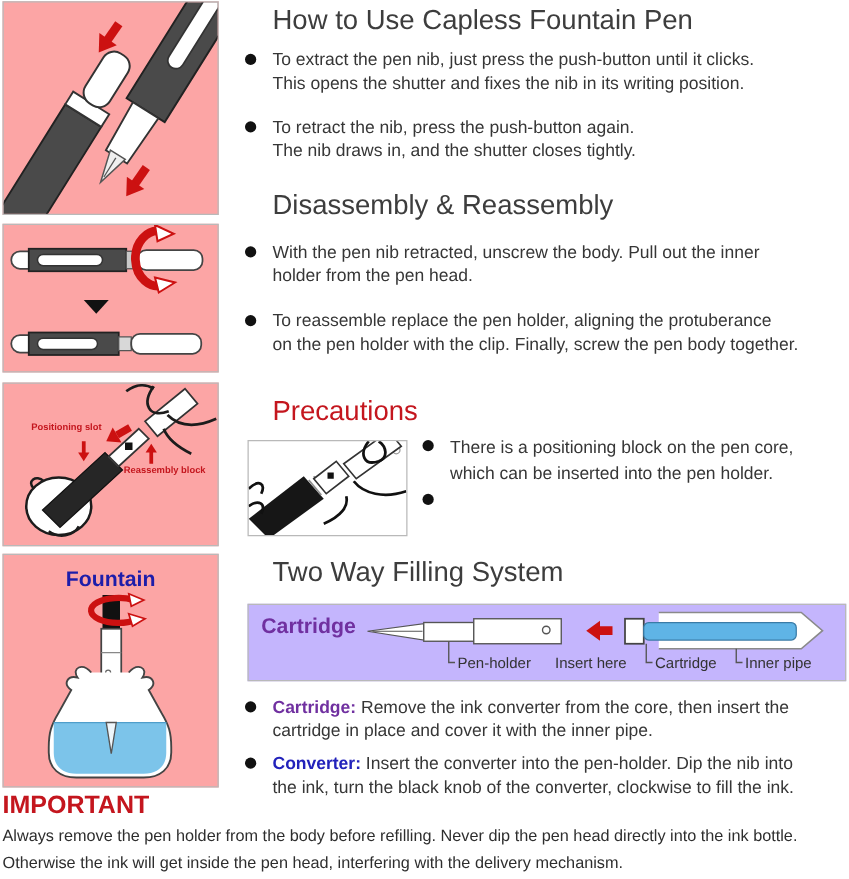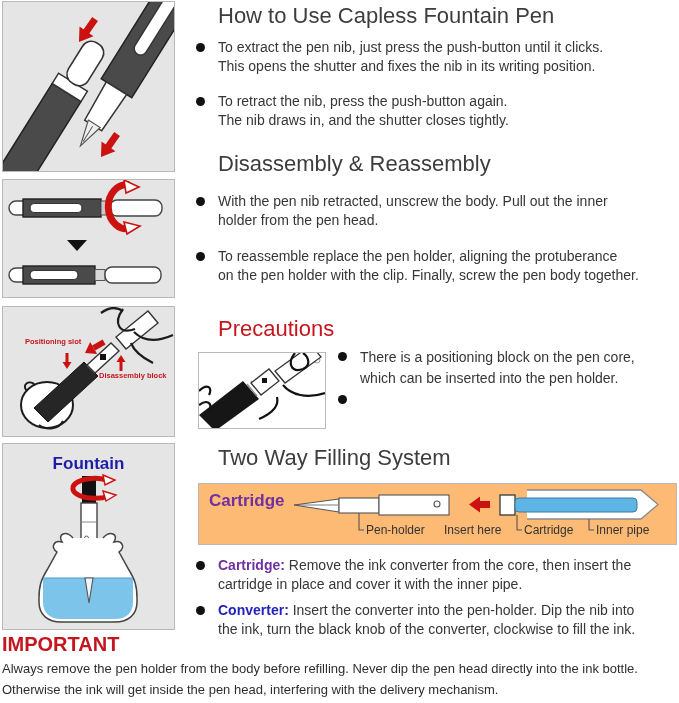--- a/index.html
+++ b/index.html
@@ -1,21 +1,21 @@
 <!DOCTYPE html>
 <html><head>
 <meta charset="utf-8">
 <style>
   * { margin:0; padding:0; box-sizing:border-box; }
   html,body { background:#ffffff; }
   body { font-family:"Liberation Sans", sans-serif; color:#363636; }
   .page { position:relative; width:679px; height:703px; background:#fff; overflow:hidden; }
 
   
-  .illus-box { position:absolute; left:2px; width:173px; border:1px solid #b9b9b9; background:#e5e5e5; }
+  .illus-box { position:absolute; left:2px; width:173px; border:1px solid #b9b9b9; background:#fca5a5; }
   #box-press   { top:1px;   height:171px; }
   #box-unscrew { top:179px; height:119px; }
   #box-hands   { top:306px; height:131px; }
   #box-converter { top:443px; height:187px; }
 
   .converter-label { position:absolute; top:10px; left:0; width:100%; text-align:center;
     font-size:17px; font-weight:bold; color:#1d1daa; }
 
   
   .sec-title { position:absolute; left:218px; font-size:22px; font-weight:400; color:#3d3d3d; white-space:nowrap; }
@@ -29,21 +29,21 @@
   .prefix-purple { color:#7030a0; font-weight:bold; }
   .prefix-blue { color:#2222bb; font-weight:bold; }
 
   
   #precaution-img { position:absolute; left:198px; top:352px; width:128px; height:77px;
     border:1px solid #b9b9b9; background:#fff; }
   .prec-bullet { left:338px; width:335px; }
 
   
   #filling-diagram { position:absolute; left:198px; top:483px; width:479px; height:62px;
-    border:1px solid #b9b9b9; background:#fdba74; }
+    border:1px solid #b9b9b9; background:#c4b5fd; }
 
   
   .pos-label { position:absolute; font-size:7.5px; font-weight:bold; color:#c4161e; white-space:nowrap; }
 
   
   #important-title { position:absolute; left:2px; top:633px; font-size:20px; font-weight:bold; color:#c4161e;text-align:center; }
   #important-text  { position:absolute; left:2px; top:658px; width:676px; font-size:13px; line-height:21px;
     color:#2e2e2e; white-space:pre-line; }
 
   svg { display:block; }
@@ -147,21 +147,21 @@
         <rect x="-1.5" y="-16" width="3" height="10" fill="#cc1111"></rect>
         <polygon points="-4.5,-7 4.5,-7 0,0" fill="#cc1111"></polygon>
       </g>
 
       <g transform="translate(118,48) rotate(180)">
         <rect x="-1.5" y="-16" width="3" height="10" fill="#cc1111"></rect>
         <polygon points="-4.5,-7 4.5,-7 0,0" fill="#cc1111"></polygon>
       </g>
     </svg>
     <div class="pos-label" style="left:22px; top:30px;">Positioning slot</div>
-    <div class="pos-label" style="left:96px; top:64px;">Disassembly block</div>
+    <div class="pos-label" style="left:96px; top:64px;">Reassembly block</div>
   </div>
 
   <div class="illus-box" id="box-converter">
     <div class="converter-label">Fountain</div>
     <svg width="171" height="155" viewBox="0 0 171 155" style="position:absolute; top:30px; left:0;">
 
       <rect x="79" y="2" width="14" height="27" fill="#111"></rect>
 
       <g>
         <path d="M 104 6 A 22 10 0 1 0 106 22" fill="none" stroke="#cc1111" stroke-width="5"></path>

